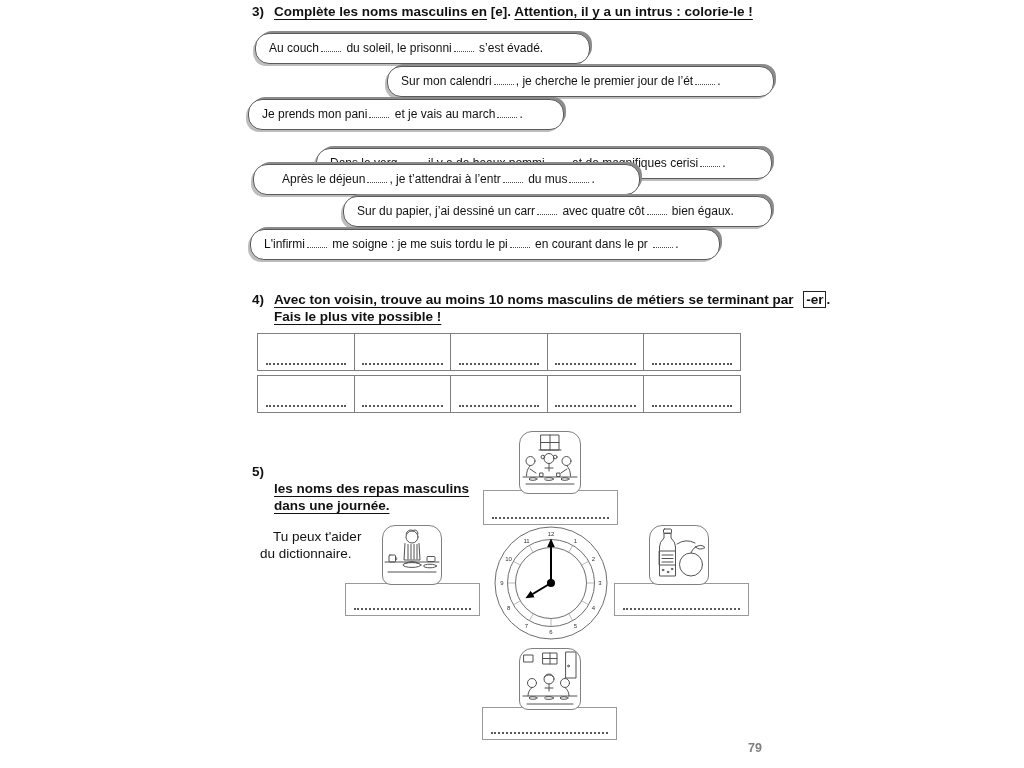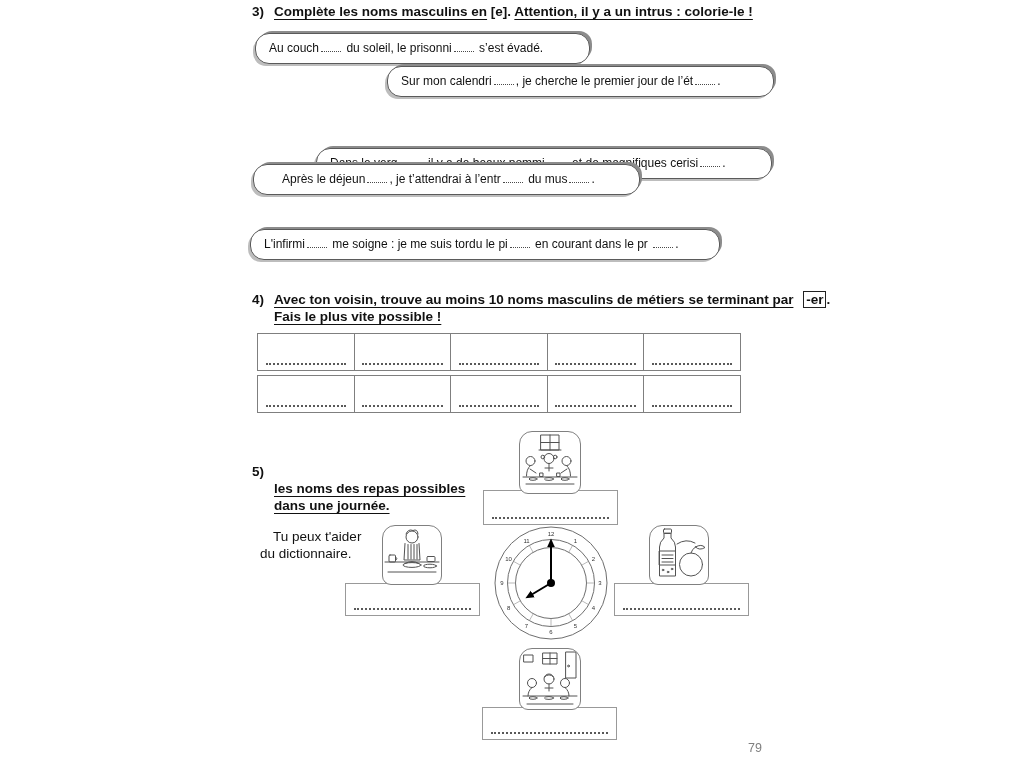--- a/index.html
+++ b/index.html
@@ -39,34 +39,36 @@
     position:absolute;background:#fff;border:1.2px solid #808080;
     border-radius:13px 13px 9px 9px;z-index:2;overflow:hidden;
   }
   .illus svg{display:block;width:100%;height:100%;}
   .sketch{stroke:#525252;fill:none;stroke-width:1;stroke-linecap:round;stroke-linejoin:round;}
   .clock-wrap{position:absolute;left:492px;top:524px;width:118px;height:118px;z-index:0;}
   .clock-ring{stroke:#6e6e6e;fill:#fff;stroke-width:1;}
   .clock-tick{stroke:#9a9a9a;stroke-width:0.7;}
   .clock-num{font-size:6px;fill:#333;text-anchor:middle;font-family:"Liberation Sans",sans-serif;}
   .clock-hand{stroke:#000;stroke-width:2;}
-  .page-number{position:absolute;left:748px;top:741px;font-size:12.5px;font-weight:normal;color:#7f7f7f;}
+  .page-number{position:absolute;left:748px;top:741px;font-size:12.5px;font-weight:bold;color:#7f7f7f;}
 </style>
 </head>
 <body>
 
 <div class="page">
 
   <span class="ex-num" style="left:252px;top:4px;">3)</span>
   <div class="ex-title" style="left:274px;top:4px;"><span class="u">Complète les noms masculins en</span><span> [e]. </span><span class="u">Attention, il y a un intrus : colorie-le !</span></div>
 
   <div class="sbox" style="left:255px;top:33px;width:310px;">Au couch<span class="blank"></span> du soleil, le prisonni<span class="blank"></span> s’est évadé.</div>
   <div class="sbox" style="left:387px;top:66px;width:362px;">Sur mon calendri<span class="blank"></span>, je cherche le premier jour de l’ét<span class="blank"></span>.</div>
+  <div class="sbox" style="left:248px;top:99px;width:291px;">Je prends mon pani<span class="blank"></span> et je vais au march<span class="blank"></span>.</div>
   <div class="sbox" style="left:316px;top:148px;width:431px;">Dans le verg<span class="blank"></span>, il y a de beaux pommi<span class="blank"></span> et de magnifiques cerisi<span class="blank"></span>.</div>
   <div class="sbox" style="left:253px;top:164px;width:347px;padding-left:28px;">Après le déjeun<span class="blank"></span>, je t’attendrai à l’entr<span class="blank"></span> du mus<span class="blank"></span>.</div>
+  <div class="sbox" style="left:343px;top:196px;width:404px;">Sur du papier, j’ai dessiné un carr<span class="blank"></span> avec quatre côt<span class="blank"></span> bien égaux.</div>
   <div class="sbox" style="left:250px;top:229px;width:445px;">L'infirmi<span class="blank"></span> me soigne : je me suis tordu le pi<span class="blank"></span> en courant dans le pr <span class="blank"></span>.</div>
 
   <span class="ex-num" style="left:252px;top:292px;">4)</span>
   <div class="ex-title" style="left:274px;top:292px;"><span class="u">Avec ton voisin, trouve au moins 10 noms masculins de métiers se terminant par</span><span> </span><span class="er-box">-er</span><span>.</span></div>
   <div class="title-line" style="position:absolute;left:274px;top:309px;">Fais le plus vite possible !</div>
   <div class="metiers-grid">
       <div class="grid-row">
         <div class="grid-cell">
           <span class="dotted-line"></span>
         </div>
@@ -96,21 +98,21 @@
         <div class="grid-cell">
           <span class="dotted-line"></span>
         </div>
         <div class="grid-cell">
           <span class="dotted-line"></span>
         </div>
       </div>
     </div>
 
   <span class="ex-num" style="left:252px;top:464px;">5)</span>
-  <div class="title-line" style="position:absolute;left:274px;top:481px;">les noms des repas possibles</div>
+  <div class="title-line" style="position:absolute;left:274px;top:481px;">les noms des repas masculins</div>
   <div class="title-line" style="position:absolute;left:274px;top:498px;">dans une journée.</div>
 
   <div class="hint" style="left:273px;top:528px;">Tu peux t'aider</div>
   <div class="hint" style="left:260px;top:545px;">du dictionnaire.</div>
 
   <div class="ansbox" style="left:483px;top:490px;width:133px;height:33px;">
     <span class="dotted-line"></span>
   </div>
   <div class="ansbox" style="left:345px;top:583px;width:133px;height:31px;">
     <span class="dotted-line"></span>

